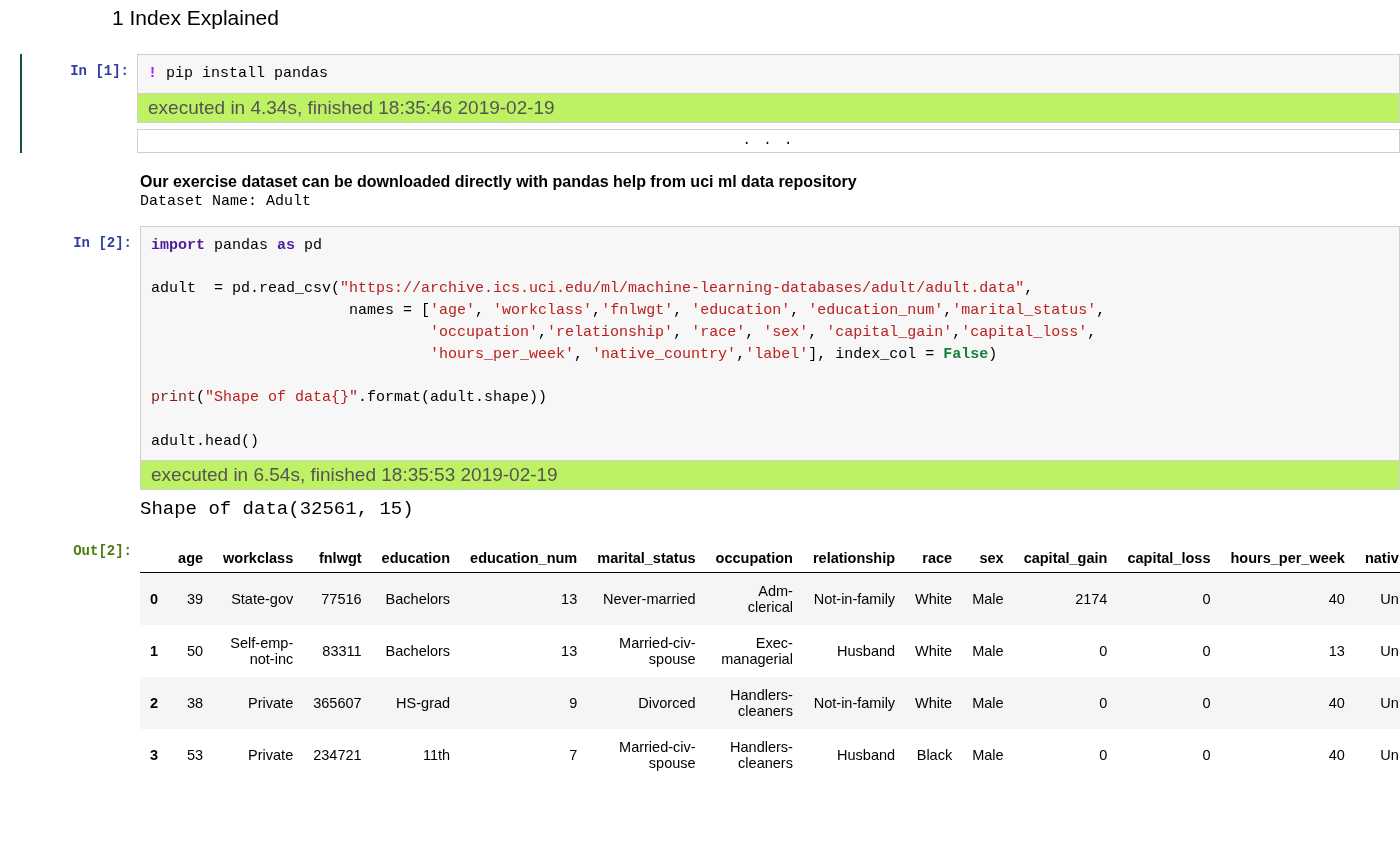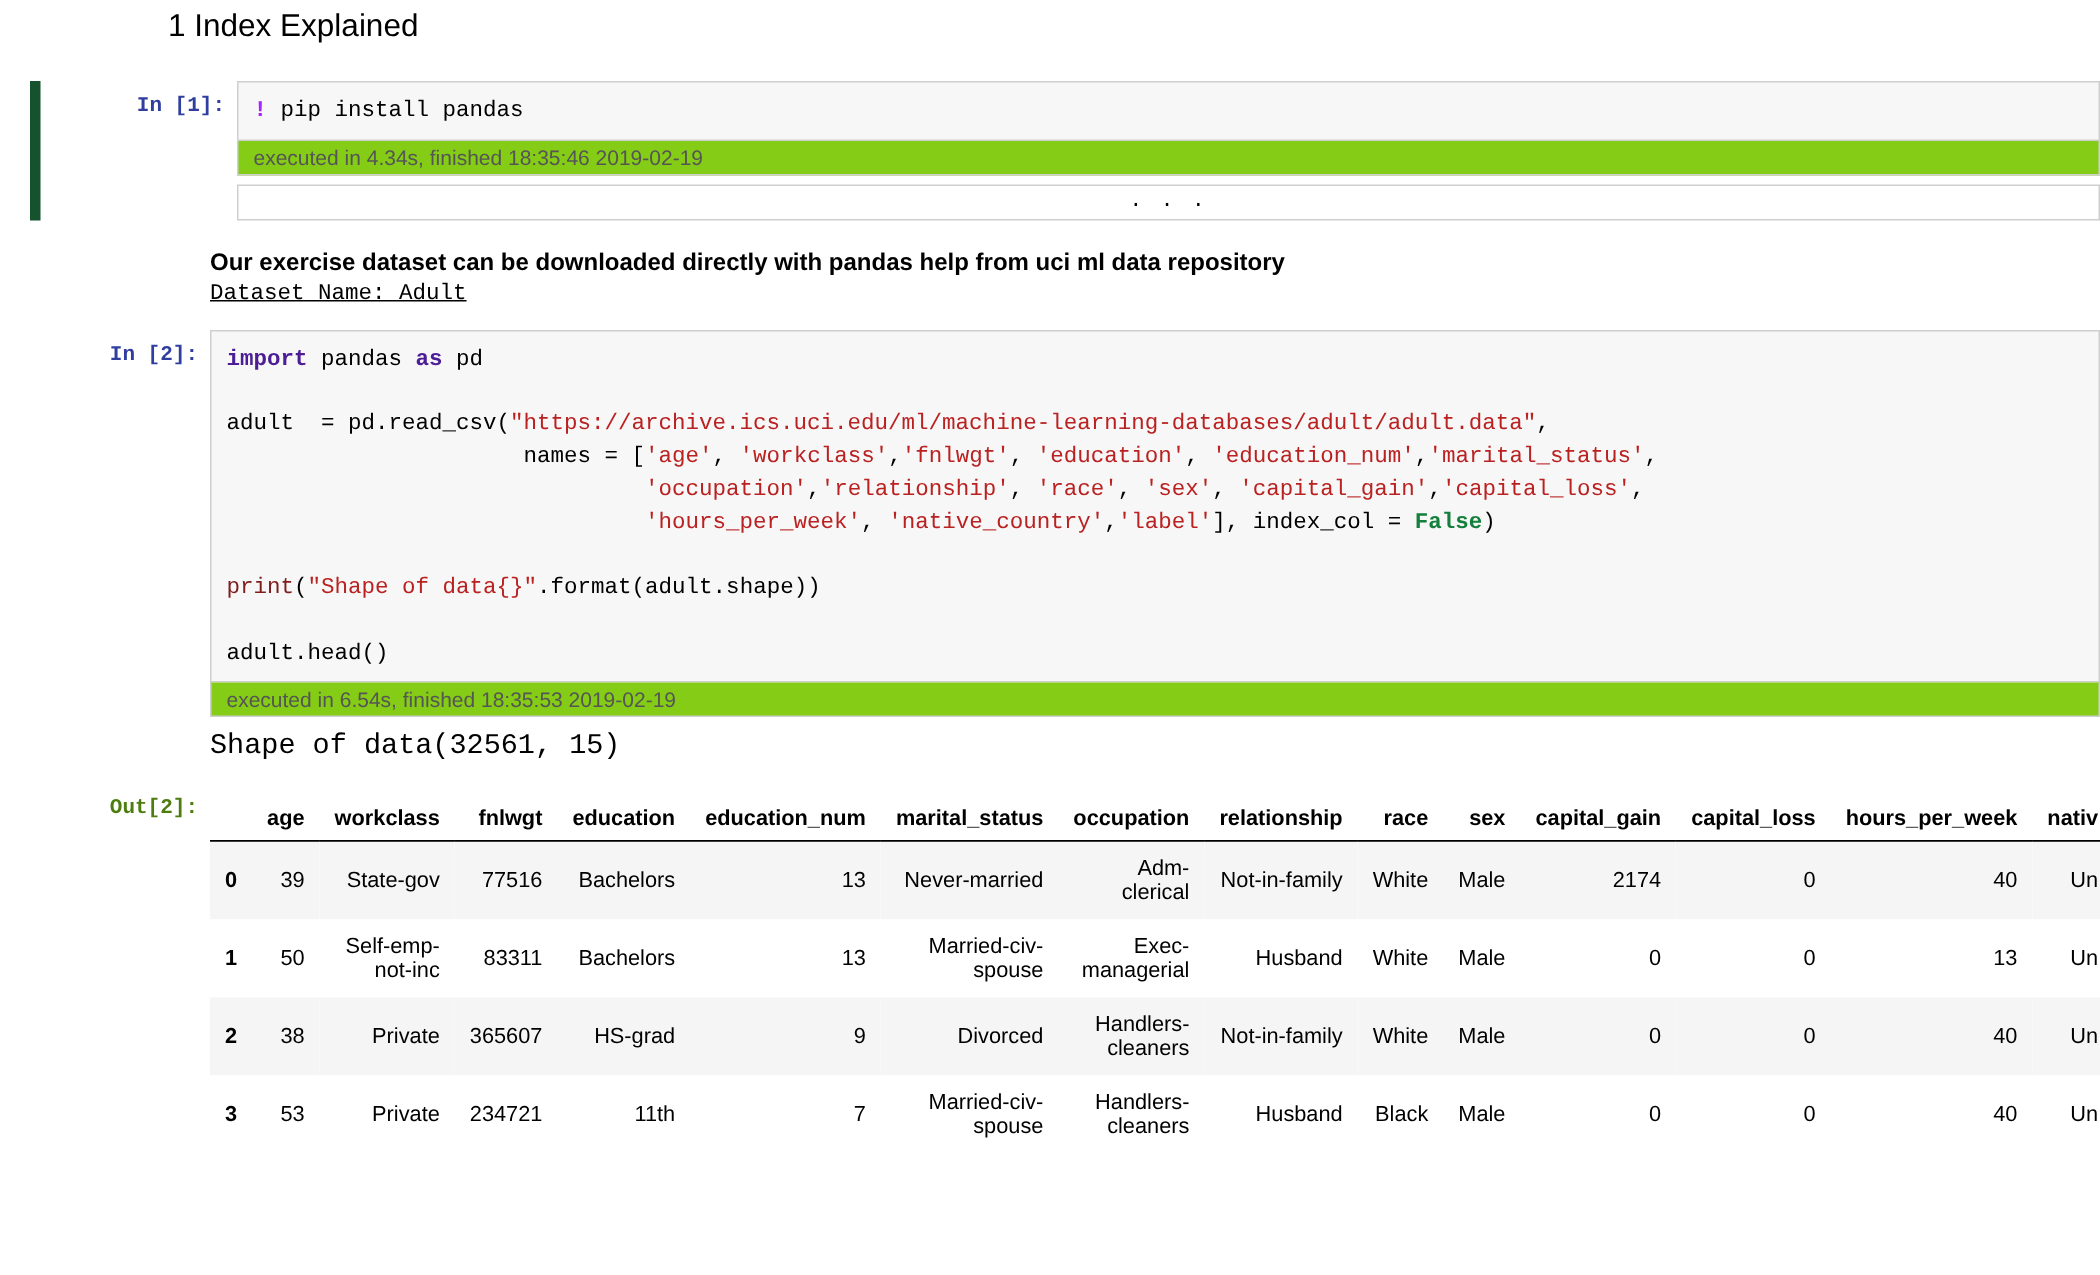--- a/index.html
+++ b/index.html
@@ -26,30 +26,29 @@
   }
   p.subhead {
     font-weight: 700;
     margin: 20px 0 2px 120px;
     font-size: 16px;
   }
   p.mono-text {
     font-family: Menlo, Monaco, "Courier New", monospace;
     font-size: 15px;
     margin: 2px 0 16px 120px;
-    text-decoration: underline;
   }
 
   
   .cell {
     display: flex;
     align-items: flex-start;
     margin-bottom: 10px;
   }
-  .cell.selected { border-left: 7px solid #14532d; padding-left: 16px; }
+  .cell.selected { border-left: 2px solid #14532d; padding-left: 0; }
   .cell:not(.selected) { border-left: 5px solid transparent; }
 
   .prompt {
     width: 115px;
     flex: 0 0 115px;
     text-align: right;
     padding: 9px 8px 0 0;
     font-family: Menlo, Monaco, "Courier New", monospace;
     font-size: 14px;
   }
@@ -64,22 +63,22 @@
     padding: 8px 10px;
     font-family: Menlo, Monaco, "Courier New", monospace;
     font-size: 15px;
     white-space: pre;
     overflow-x: hidden;
     line-height: 1.45;
   }
   .exec-info {
     border: 1px solid #cfcfcf;
     border-top: 0;
-    background: #84cc16;
-    font-size: 14px;
+    background: #bef264;
+    font-size: 19px;
     color: #555;
     padding: 3px 10px;
   }
   .collapsed-output {
     border: 1px solid #cfcfcf;
     background: #ffffff;
     text-align: center;
     padding: 2px 0 4px 0;
     margin-top: 6px;
     font-family: Menlo, Monaco, "Courier New", monospace;

